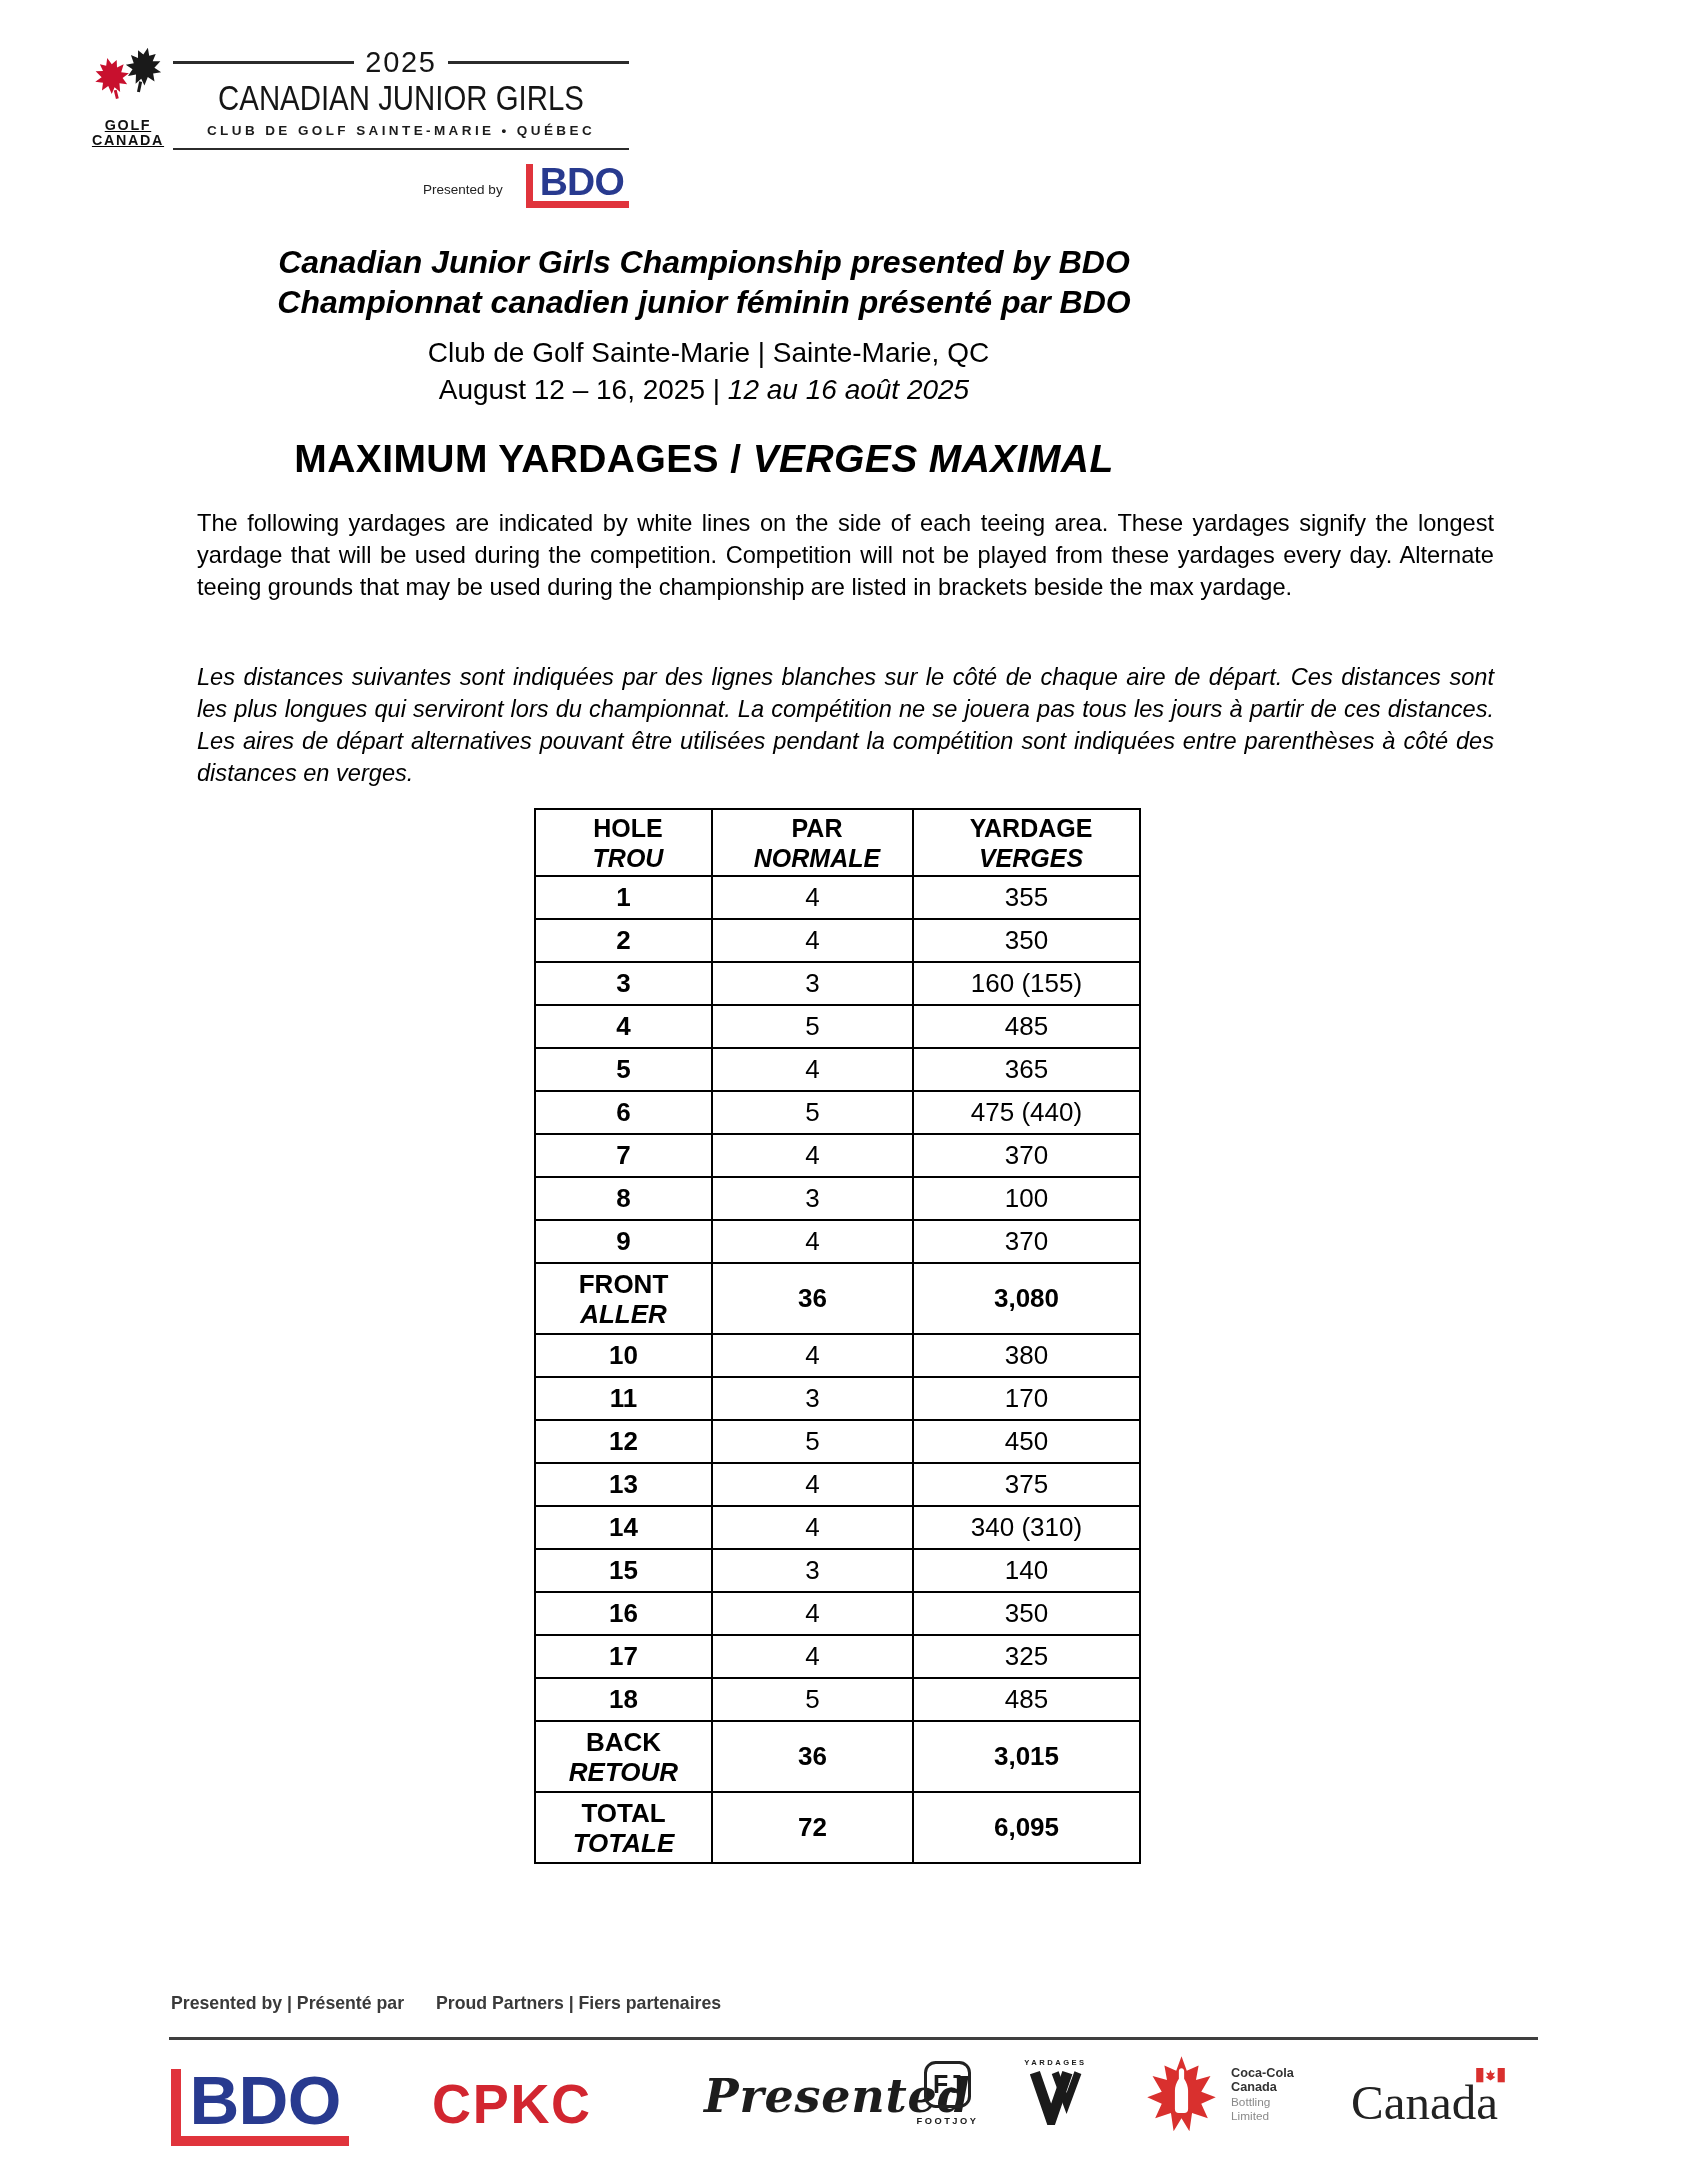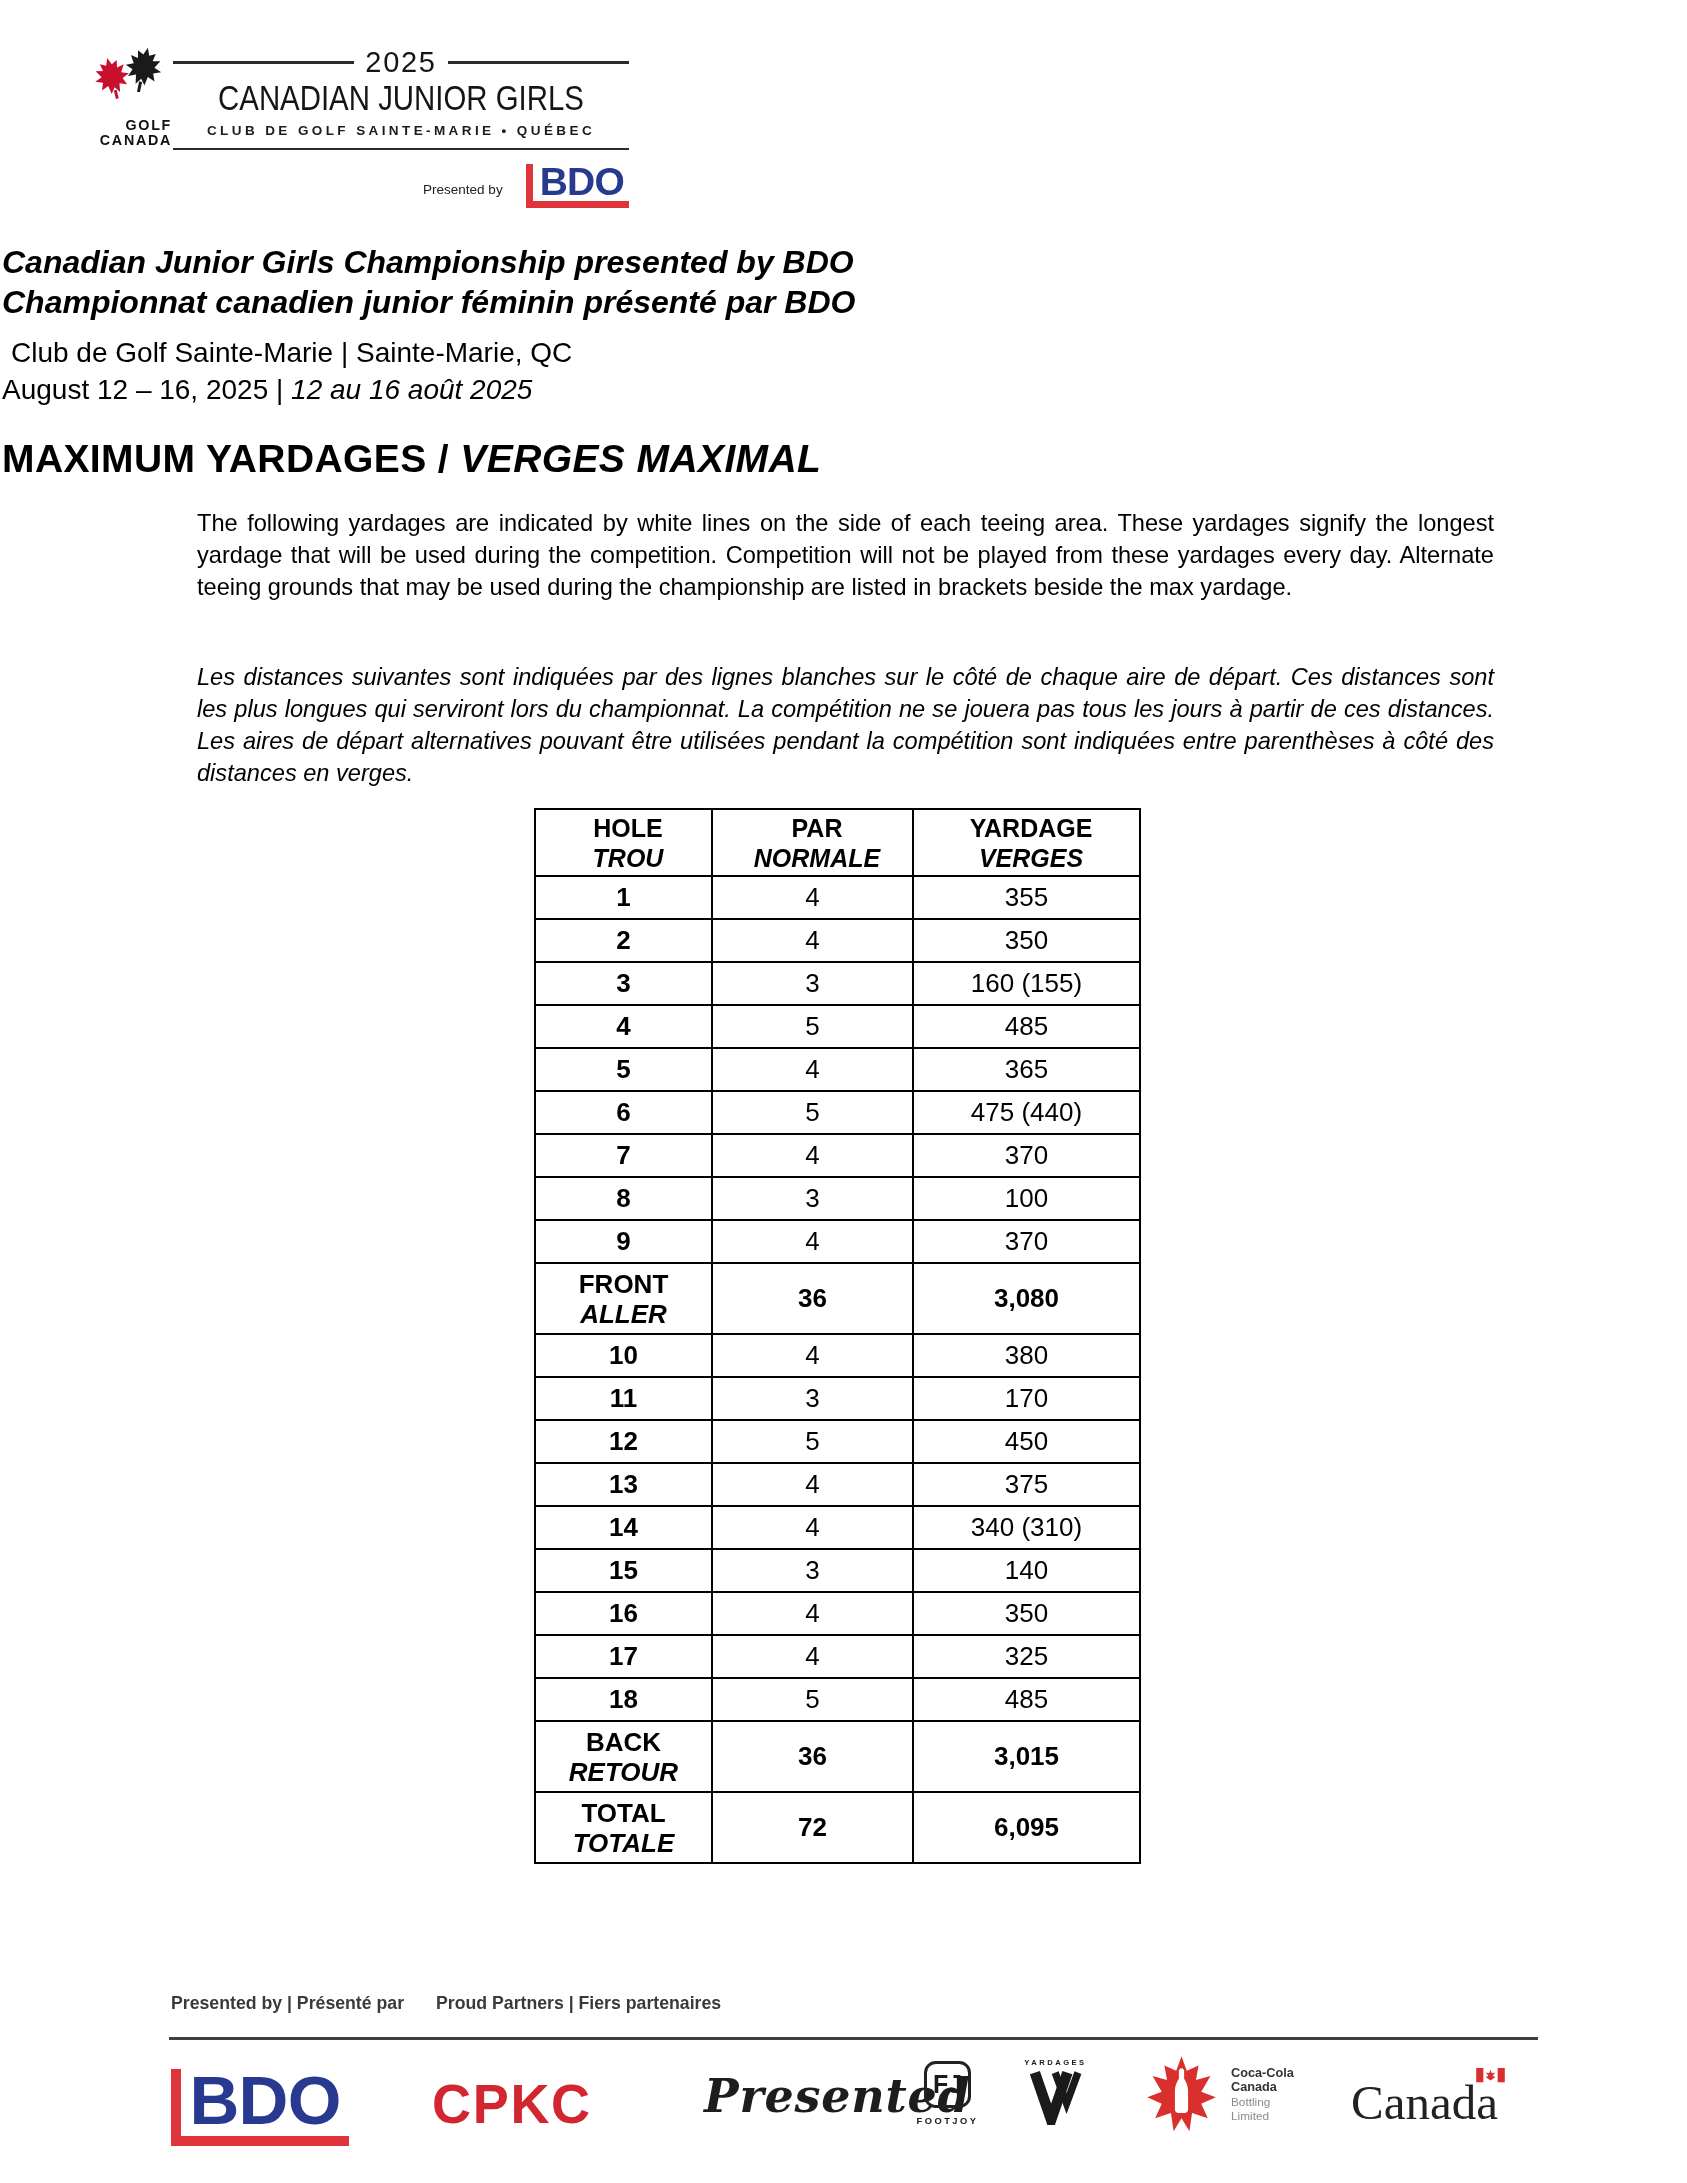--- a/index.html
+++ b/index.html
@@ -3,21 +3,21 @@
 <meta charset="utf-8">
 <style>
   * { margin:0; padding:0; box-sizing:border-box; }
   body { background:#e8e8e8; font-family:"Liberation Sans", sans-serif; }
   .page {
     position:relative; width:1687px; height:2183px; background:#ffffff;
     color:#000; overflow:hidden; margin:0 auto;
   }
 
   
-  .gc-logo { position:absolute; left:84px; top:46px; width:88px; text-align:right; }
+  .gc-logo { position:absolute; left:84px; top:46px; width:88px; text-align:center;text-decoration:underline; }
   .gc-logo svg { width:79px; height:69px; display:block; margin:0 auto; }
   .gc-logo-text { font-size:14.3px; font-weight:bold; letter-spacing:1.7px; line-height:15px; color:#111; margin-top:2.5px; }
 
   .brand-right { position:absolute; left:173px; top:49px; width:456px; }
   .year-row { display:flex; align-items:center; gap:11.8px; height:27px; }
   .year-rule { flex:1; height:2.5px; background:#2b2b2b; }
   .year-text { font-size:29px; letter-spacing:1.7px; color:#151515; line-height:1; }
   .brand-title { text-align:center; font-size:35px; color:#151515; line-height:34px; margin-top:5px;
                  transform:scaleX(0.84); transform-origin:center; white-space:nowrap; font-weight:500; }
   .brand-sub { text-align:center; font-size:13.5px; font-weight:bold; letter-spacing:3.4px; color:#1c1c1c; margin-top:8.4px; white-space:nowrap; }
@@ -30,21 +30,21 @@
   .bdo-logo .bdo-text { color:#283a8f; font-weight:800; line-height:0.92; letter-spacing:-0.8px; display:block; }
   .bdo-logo::before { content:""; position:absolute; left:0; top:0; bottom:3.4px; width:6.7px; background:#e0343c; }
   .bdo-logo::after  { content:""; position:absolute; left:0; right:0; bottom:0; height:6.7px; background:#e0343c; }
   .bdo-small .bdo-text { font-size:39px; }
   .bdo-big { padding:0 8.4px 13.5px 18.6px; }
   .bdo-big .bdo-text { font-size:69px; }
   .bdo-big::before { width:10px; bottom:5px; }
   .bdo-big::after  { height:10px; }
 
   
-  .doc-titles { position:absolute; left:2px; top:242px; width:1390px; }
+  .doc-titles { position:absolute; left:9px; top:242px; width:1390px; text-align:center; }
   .doc-title { font-size:32px; font-weight:bold; font-style:italic; line-height:40px; }
   .doc-venue { font-size:28px; line-height:37px; margin-top:11.8px;padding-left:9px; }
   .doc-date  { font-size:28px; line-height:37px; }
   .italic { font-style:italic; }
   .doc-heading { font-size:39px; font-weight:bold; margin-top:29px; letter-spacing:0.4px; }
 
   
   .para { position:absolute; left:197px; width:1297px; font-size:23.6px; line-height:32px; text-align:justify; }
   .para-en { top:507px; }
   .para-fr { top:661px; font-style:italic; }

